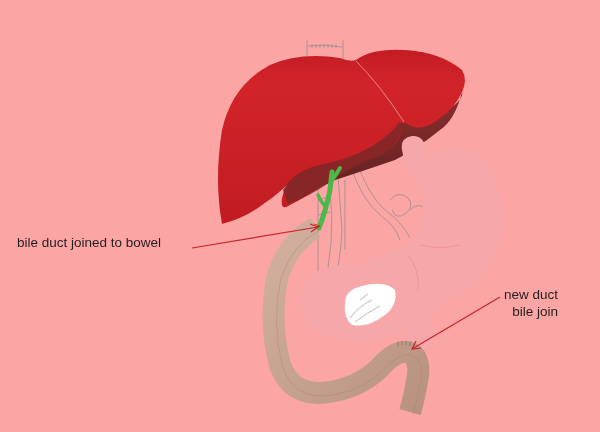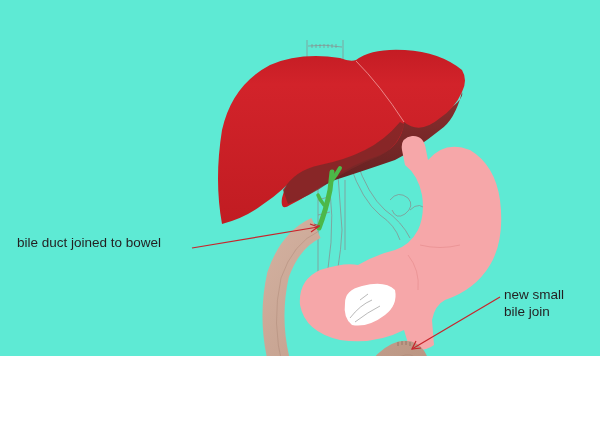--- a/index.html
+++ b/index.html
@@ -1,16 +1,16 @@
 <!DOCTYPE html>
 <html><head>
   <meta charset="utf-8">
   <style>
     html, body { margin: 0; padding: 0; background: #ffffff; }
-    .canvas { position: relative; width: 600px; height: 356px; overflow: hidden; background: #5eead4; }
+    .canvas { position: relative; width: 600px; height: 432px; overflow: hidden; background: #fca5a5; text-align: right; }
     svg.art { position: absolute; left: 0; top: 0; }
     .label {
       position: absolute;
       font-family: "Liberation Sans", sans-serif;
       font-size: 13.5px;
       color: #231f20;
       line-height: 17px;
       white-space: nowrap;
     }
     .label-bile { left: 17px; top: 234px; }
@@ -88,16 +88,16 @@
       <path d="M310 224 L318 227 L311 232"></path>
     </g>
     <g stroke="#c8242b" stroke-width="1.2" fill="none">
       <line x1="500" y1="297" x2="412" y2="349"></line>
       <path d="M416 341 L412 349 L421 348"></path>
     </g>
   </svg>
 
   <div class="label label-bile">bile duct joined to bowel</div>
   <div class="label label-bowel">
-    <div>new small</div>
+    <div>new duct</div>
     <div>bile join</div>
   </div>
 </div>
 
 </body></html>

